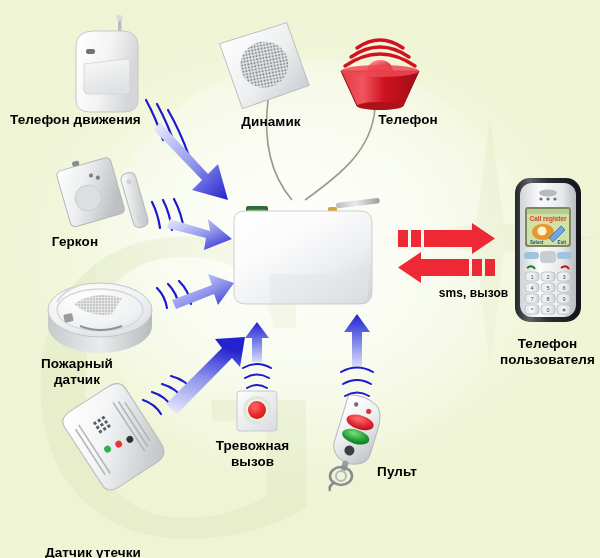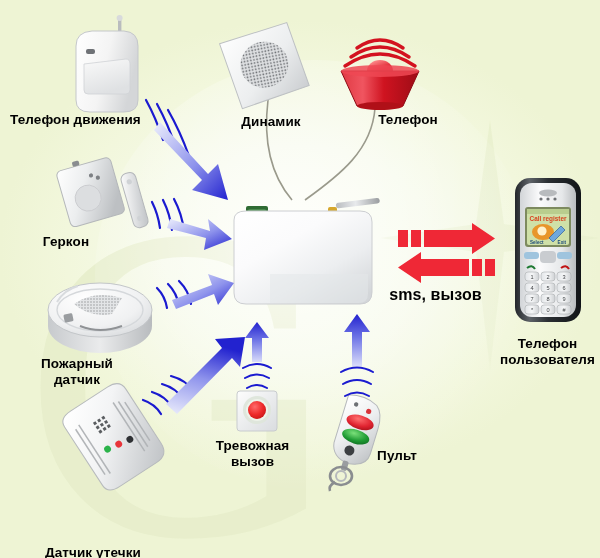--- a/index.html
+++ b/index.html
@@ -109,21 +109,21 @@
         <circle cx="47" cy="31" r="2.1" fill="#7d8084"></circle>
         <rect x="26" y="9" width="7" height="5" rx="1.6" fill="#8a8d90"></rect>
       </g>
       <g transform="rotate(-16 88 58)">
         <rect x="74" y="22" width="15" height="56" rx="6" fill="url(#rsMag)" stroke="#b4b7ba" stroke-width="1"></rect>
         <circle cx="81.5" cy="31" r="2.6" fill="#cfd2d5"></circle>
         <circle cx="81.5" cy="69" r="2.6" fill="#cfd2d5"></circle>
       </g>
     </svg>
   </div>
-  <div class="lbl" style="left:6px;top:234px;width:120px;">Геркон</div>
+  <div class="lbl" style="left:15px;top:234px;width:120px;">Геркон</div>
 
   <div class="node" style="left:42px;top:268px;">
     <svg width="120" height="92" viewBox="0 0 120 92">
       <defs>
         <radialGradient id="fsTop" cx="0.38" cy="0.3" r="0.85">
           <stop offset="0%" stop-color="#ffffff"></stop>
           <stop offset="60%" stop-color="#f0f1f2"></stop>
           <stop offset="100%" stop-color="#d2d5d8"></stop>
         </radialGradient>
         <linearGradient id="fsSide" x1="0" y1="0" x2="1" y2="0">
@@ -309,21 +309,21 @@
         <circle cx="37" cy="59" r="5" fill="#3c3f42"></circle>
         <rect x="34" y="70" width="6" height="10" rx="2" fill="#9a9da0"></rect>
       </g>
       <g fill="none" stroke="#8a8d90" stroke-width="2.6">
         <ellipse cx="23" cy="84" rx="11" ry="9"></ellipse>
         <path d="M17 90 Q10 94 12 99"></path>
       </g>
       <circle cx="23" cy="84" r="5" fill="none" stroke="#b6b9bc" stroke-width="2"></circle>
     </svg>
   </div>
-  <div class="lbl" style="left:362px;top:448px;width:70px;">Пульт</div>
+  <div class="lbl" style="left:362px;top:464px;width:70px;">Пульт</div>
 
   <div class="node" style="left:513px;top:176px;">
     <svg width="70" height="148" viewBox="0 0 70 148">
       <defs>
         <linearGradient id="phEdge" x1="0" y1="0" x2="1" y2="0">
           <stop offset="0%" stop-color="#23262a"></stop>
           <stop offset="22%" stop-color="#5e6368"></stop>
           <stop offset="50%" stop-color="#2b2f33"></stop>
           <stop offset="100%" stop-color="#111417"></stop>
         </linearGradient>
@@ -461,15 +461,15 @@
       <rect x="0" y="8" width="10" height="17"></rect>
       <rect x="13" y="8" width="10" height="17"></rect>
       <path d="M26 8 L74 8 L74 1 L97 16.5 L74 32 L74 25 L26 25 Z"></path>
     </g>
     <g fill="#ef2836">
       <path d="M0 45.5 L23 30 L23 37 L71 37 L71 54 L23 54 L23 61 Z"></path>
       <rect x="74" y="37" width="10" height="17"></rect>
       <rect x="87" y="37" width="10" height="17"></rect>
     </g>
   </svg>
-  <div class="lbl" style="left:373px;top:286px;width:125px;font-size:16px;">sms, вызов</div>
+  <div class="lbl" style="left:411px;top:286px;width:125px;font-size:12px;">sms, вызов</div>
 
 </div>
 
 </body></html>

